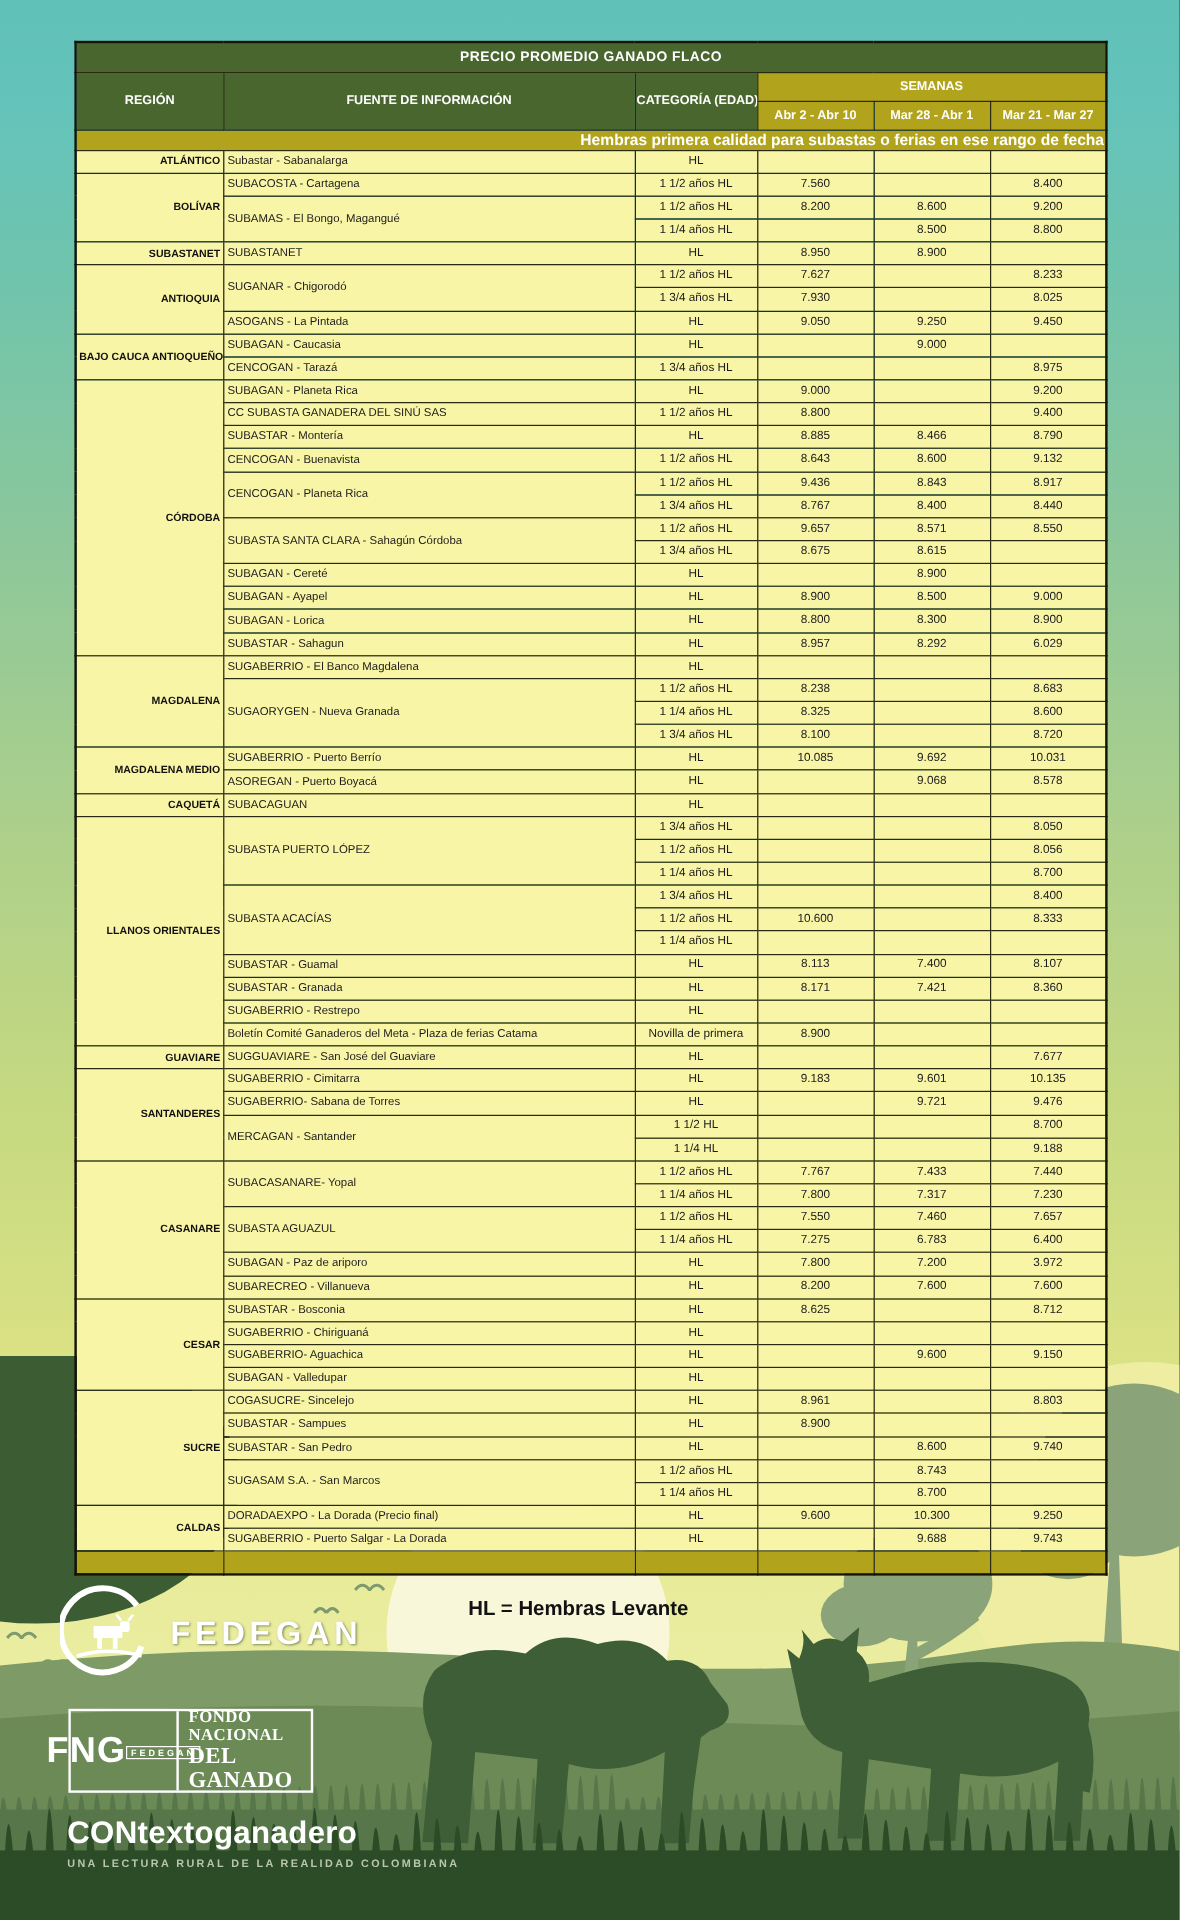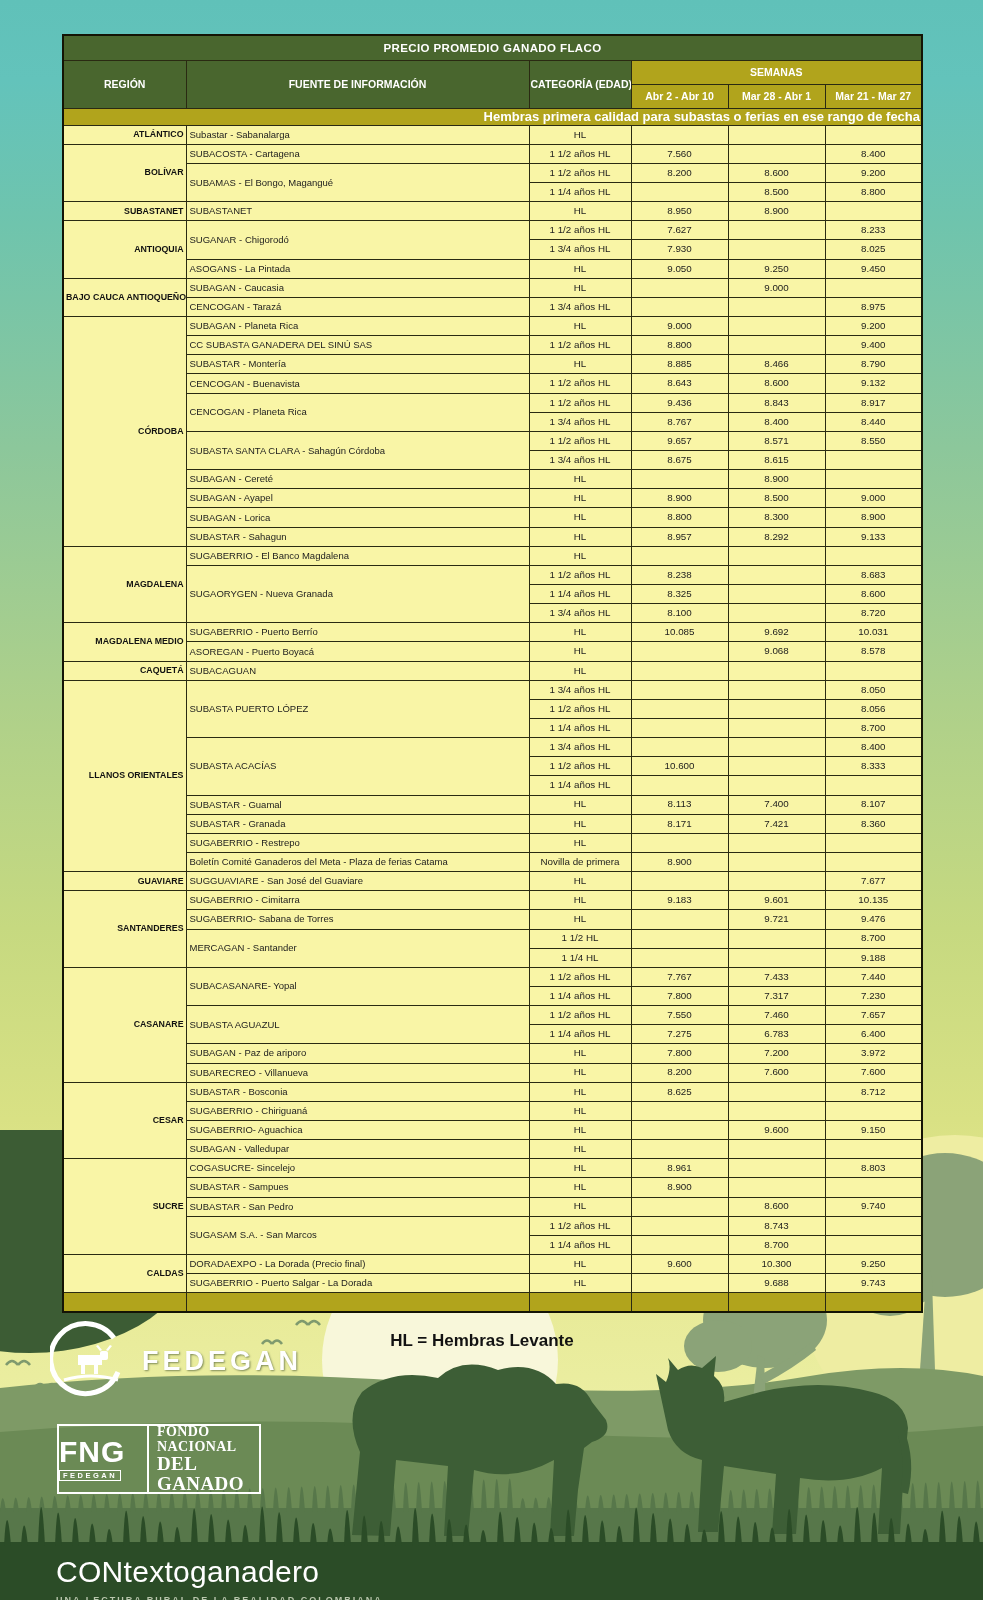--- a/index.html
+++ b/index.html
@@ -40,30 +40,30 @@
   tr.region-start>td, tr.region-start>th{border-top:2px solid #141405;}
   .band td{background:#b1a41c;height:15px;}
   
   #note{position:absolute;left:352px;top:1331px;width:260px;text-align:center;
     font-size:17px;font-weight:bold;color:#121212;}
   #fedegan-logo{position:absolute;left:50px;top:1320px;display:flex;align-items:center;}
   #fedegan-logo .word{color:#fff;font-size:27px;font-weight:bold;letter-spacing:4px;
     margin-left:10px;text-shadow:1px 1px 2px rgba(40,60,30,.55);}
   #fng-box{position:absolute;left:57px;top:1424px;width:200px;height:66px;
     border:2px solid #fff;display:flex;color:#fff;}
-  #fng-left{width:88px;border-right:2px solid #fff;display:flex;flex-direction:column;
-    align-items:flex-start;justify-content:center;}
+  #fng-left{width:88px;border-right:2px solid #fff;display:flex;flex-direction:row;
+    align-items:center;justify-content:center;}
   #fng-left .acr{font-size:30px;font-weight:bold;letter-spacing:1px;line-height:1;}
   #fng-left .sub{font-size:7.5px;letter-spacing:2.5px;font-weight:bold;margin-top:3px;
     border:1px solid #fff;padding:0 3px;}
   #fng-right{flex:1;display:flex;flex-direction:column;justify-content:center;padding-left:8px;font-family:Liberation Serif, serif;}
   #fng-right .l1{font-size:14px;font-weight:bold;letter-spacing:.4px;line-height:1.1;}
   #fng-right .l2{font-size:19px;font-weight:bold;letter-spacing:.4px;line-height:1.05;}
   #brand{position:absolute;left:56px;top:1514px;color:#fff;}
-  #brand .name{font-size:30px;font-weight:normal;letter-spacing:.3px;line-height:1;margin-top:43px;}
+  #brand .name{font-size:26px;font-weight:bold;letter-spacing:.3px;line-height:1;}
   #brand .tagline{font-size:9px;font-weight:bold;letter-spacing:2px;color:#b9c6ad;margin-top:8px;}
 </style>
 </head>
 <body>
 
 <div id="stage">
 
   <svg id="landscape" viewBox="0 0 983 470" preserveAspectRatio="none">
     <circle cx="955" cy="160" r="155" fill="#eeeda2"></circle>
     <circle cx="440" cy="230" r="118" fill="#f8f7da"></circle>
@@ -436,21 +436,21 @@
           <td class="cat-cell">HL</td>
           <td class="val-cell">8.800</td>
           <td class="val-cell">8.300</td>
           <td class="val-cell">8.900</td>
         </tr>
         <tr>
           <td class="source-cell">SUBASTAR - Sahagun</td>
           <td class="cat-cell">HL</td>
           <td class="val-cell">8.957</td>
           <td class="val-cell">8.292</td>
-          <td class="val-cell">9.133</td>
+          <td class="val-cell">6.029</td>
         </tr>
         <tr class="region-start">
           <th class="region-cell" rowspan="4">MAGDALENA</th>
           <td class="source-cell">SUGABERRIO - El Banco Magdalena</td>
           <td class="cat-cell">HL</td>
           <td class="val-cell"></td>
           <td class="val-cell"></td>
           <td class="val-cell"></td>
         </tr>
         <tr>

